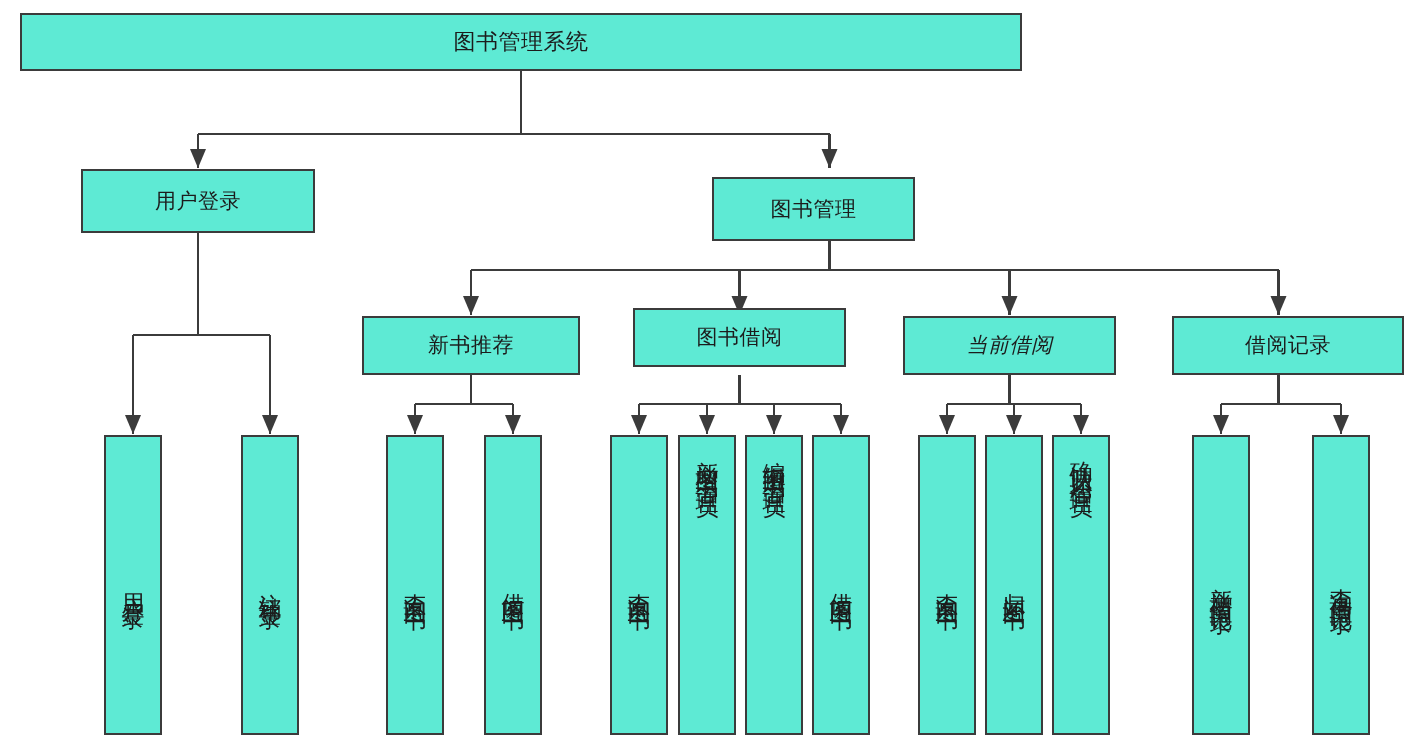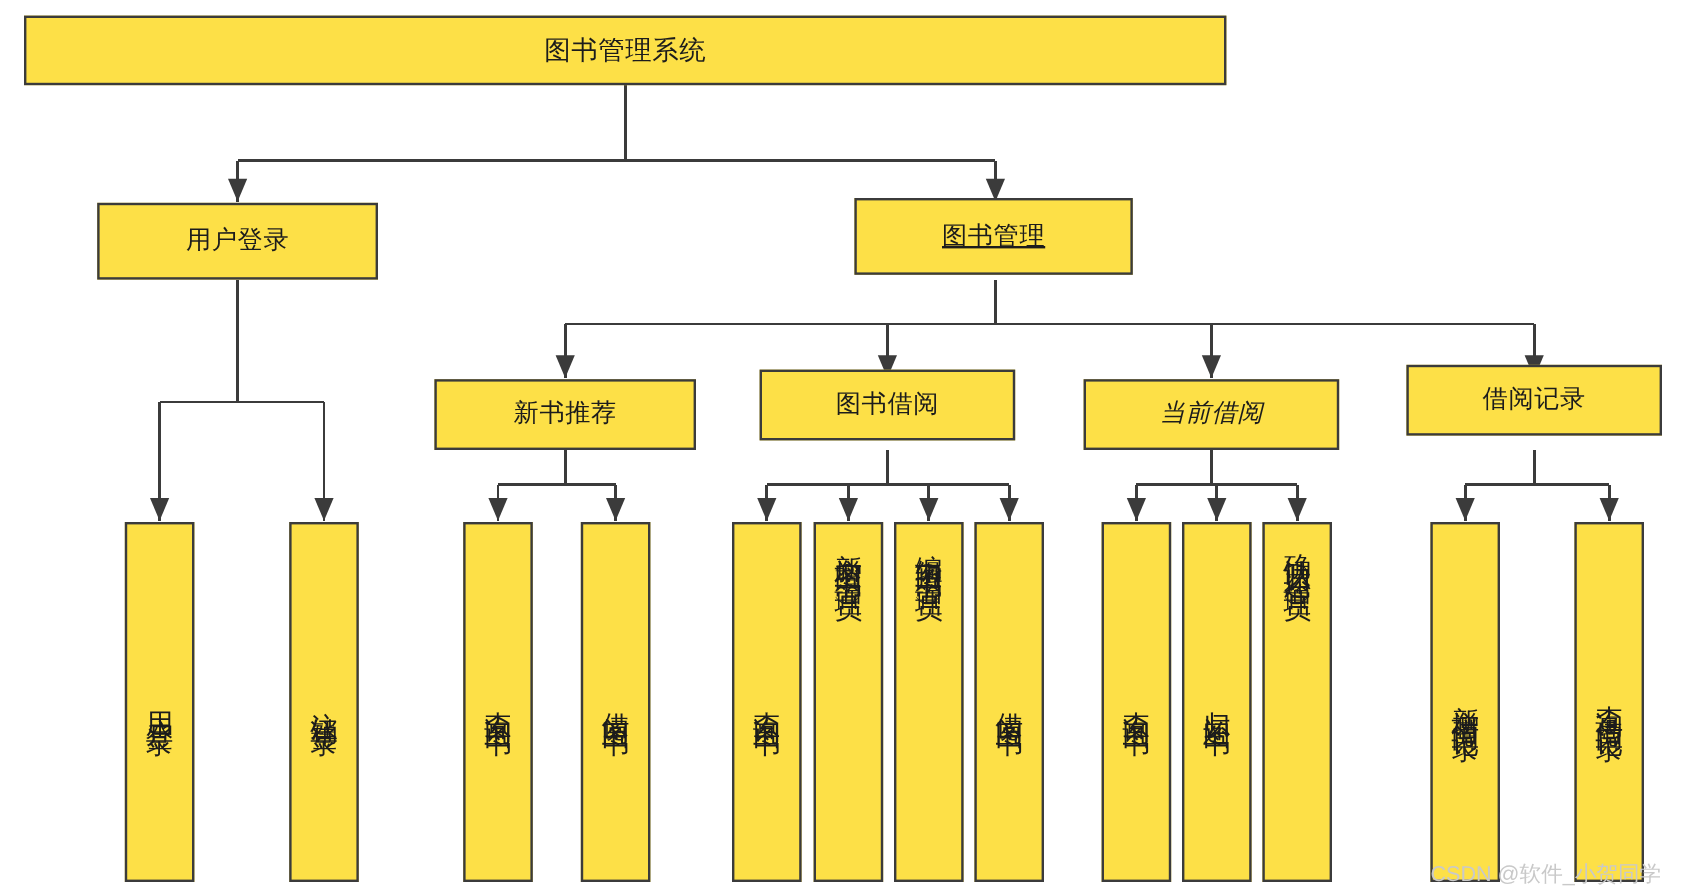--- a/index.html
+++ b/index.html
@@ -20,21 +20,21 @@
     position: absolute;
     left: 0;
     top: 0;
     width: 1405px;
     height: 747px;
     pointer-events: none;
   }
   .node {
     position: absolute;
     box-sizing: border-box;
-    background: #fde047;
+    background: #5eead4;
     border: 2px solid #3b3b3b;
     color: #1c1c1c;
     display: flex;
     align-items: center;
     justify-content: center;
     z-index: 2;
   }
   .node-label {
     display: block;
     line-height: 1.25;
@@ -136,33 +136,33 @@
       <path d="M 1333 415 L 1349 415 L 1341 434 Z" fill="#3b3b3b"></path>
     </svg>
 
   <div id="node-layer">
       <div class="node horiz root" style="left: 20px; top: 13px; width: 1002px; height: 58px;">
         <span class="node-label">图书管理系统</span>
       </div>
       <div class="node horiz level2" style="left: 81px; top: 169px; width: 234px; height: 64px;">
         <span class="node-label">用户登录</span>
       </div>
-      <div class="node horiz level2" style="left: 712px; top: 165px; width: 232px; height: 64px; text-decoration: underline;">
+      <div class="node horiz level2" style="left: 712px; top: 177px; width: 203px; height: 64px;">
         <span class="node-label">图书管理</span>
       </div>
       <div class="node horiz level3" style="left: 362px; top: 316px; width: 218px; height: 59px; align-items: center;">
         <span class="node-label">新书推荐</span>
       </div>
       <div class="node horiz level3" style="left: 633px; top: 308px; width: 213px; height: 59px;">
         <span class="node-label">图书借阅</span>
       </div>
       <div class="node horiz level3" style="left: 903px; top: 316px; width: 213px; height: 59px; font-style: italic;">
         <span class="node-label">当前借阅</span>
       </div>
-      <div class="node horiz level3" style="left: 1172px; top: 304px; width: 213px; height: 59px;">
+      <div class="node horiz level3" style="left: 1172px; top: 316px; width: 232px; height: 59px;">
         <span class="node-label">借阅记录</span>
       </div>
       <div class="node vert centered leaf" style="left: 104px; top: 435px; width: 58px; height: 300px;">
         <span class="node-label">用户登录</span>
       </div>
       <div class="node vert centered leaf" style="left: 241px; top: 435px; width: 58px; height: 300px;">
         <span class="node-label">注销登录</span>
       </div>
       <div class="node vert centered leaf" style="left: 386px; top: 435px; width: 58px; height: 300px;">
         <span class="node-label">查询图书</span>
@@ -192,15 +192,14 @@
         <span class="node-label">确认归还（管理员）</span>
       </div>
       <div class="node vert centered leaf" style="left: 1192px; top: 435px; width: 58px; height: 300px;">
         <span class="node-label">新增借阅记录</span>
       </div>
       <div class="node vert centered leaf" style="left: 1312px; top: 435px; width: 58px; height: 300px;">
         <span class="node-label">查询借阅记录</span>
       </div>
     </div>
 
-  <div class="watermark" style="left: 1192px; top: 716px; color: rgb(201, 201, 201);">CSDN @软件_小贺同学</div>
 
 </div>
 
 </body></html>

